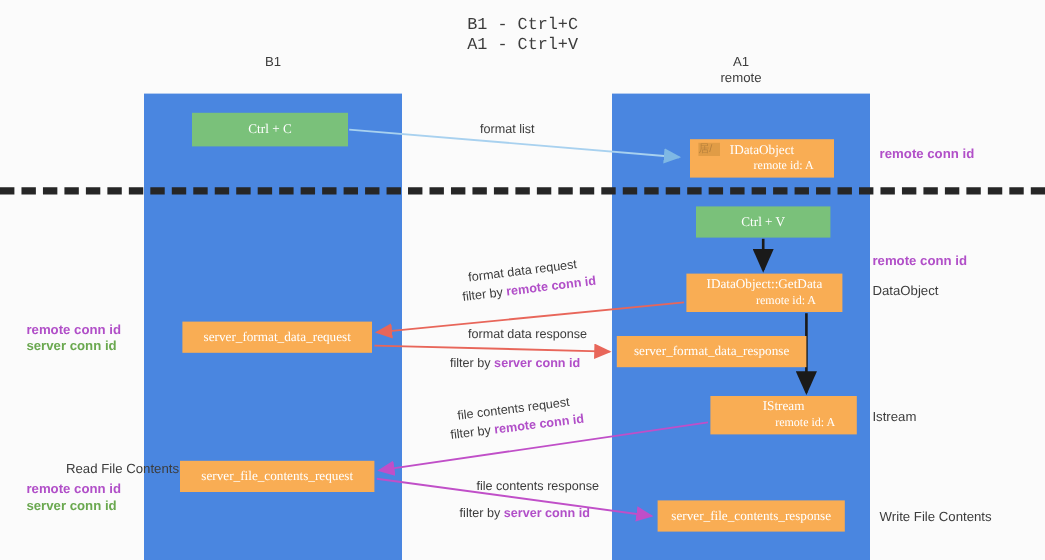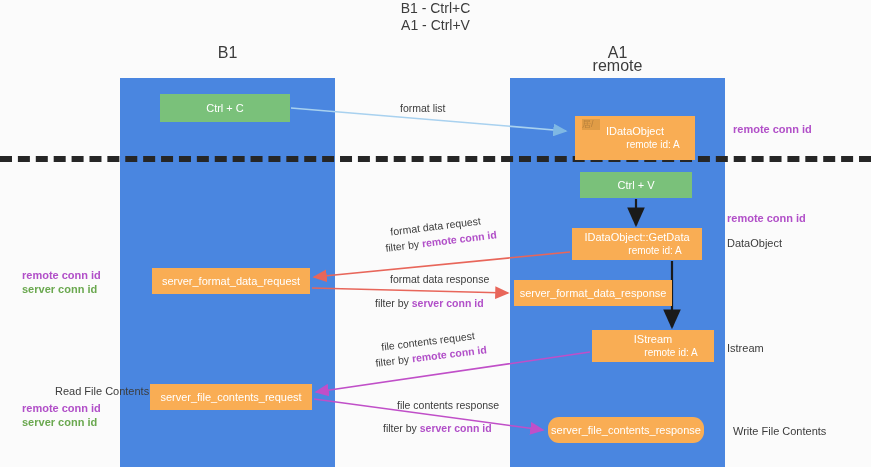--- a/index.html
+++ b/index.html
@@ -23,59 +23,60 @@
   #lane-a1 { left: 510px; top: 78px; width: 215px; height: 389px; }
 
   .title {
     position: absolute;
     left: 0; right: 0;
     text-align: center;
     color: #3c3c3c;
     font-size: 14px;
     line-height: 17px;
   }
-  #title-block { top: 0; }
+  #title-block { top: 13px; font-family: Liberation Mono, monospace; }
 
   .lane-head {
     position: absolute;
     text-align: center;
     color: #3c3c3c;
-    font-size: 16px;
+    font-size: 11px;
     line-height: 13px;
     width: 215px;
   }
   #head-b1 { left: 120px; top: 46px; }
   #head-a1 { left: 510px; top: 46px; }
 
   .node {
     position: absolute;
     box-sizing: border-box;
     display: flex;
     flex-direction: column;
     align-items: center;
     justify-content: center;
     color: #ffffff;
     font-size: 11px;
     line-height: 13px;
     text-align: center;
     padding: 2px 6px;
+    font-family: Liberation Serif, serif;
   }
   .node.green { background: #7ac17a; }
   .node.orange { background: #f9ad54; }
   .node .l2 { font-size: 10px; padding-left: 36px; }
 
   #node-ctrlc  { left: 160px; top: 94px;  width: 130px; height: 28px; }
-  #node-idataobject { left: 575px; top: 116px; width: 120px; height: 44px; }
+  #node-idataobject { left: 575px; top: 116px; width: 120px; height: 32px; }
   #node-ctrlv  { left: 580px; top: 172px; width: 112px; height: 26px; }
   #node-getdata { left: 572px; top: 228px; width: 130px; height: 32px; }
   #node-sfdreq { left: 152px; top: 268px; width: 158px; height: 26px; }
   #node-sfdresp { left: 514px; top: 280px; width: 158px; height: 26px; }
   #node-istream { left: 592px; top: 330px; width: 122px; height: 32px; }
   #node-sfcreq { left: 150px; top: 384px; width: 162px; height: 26px; }
-  #node-sfcresp { left: 548px; top: 417px; width: 156px; height: 26px; border-radius: 11px; }
+  #node-sfcresp { left: 548px; top: 417px; width: 156px; height: 26px; }
 
   .artifact {
     position: absolute;
     left: 582px;
     top: 119px;
     width: 18px;
     height: 11px;
     background: #e09c46;
     color: #b9813c;
     font-size: 9px;

